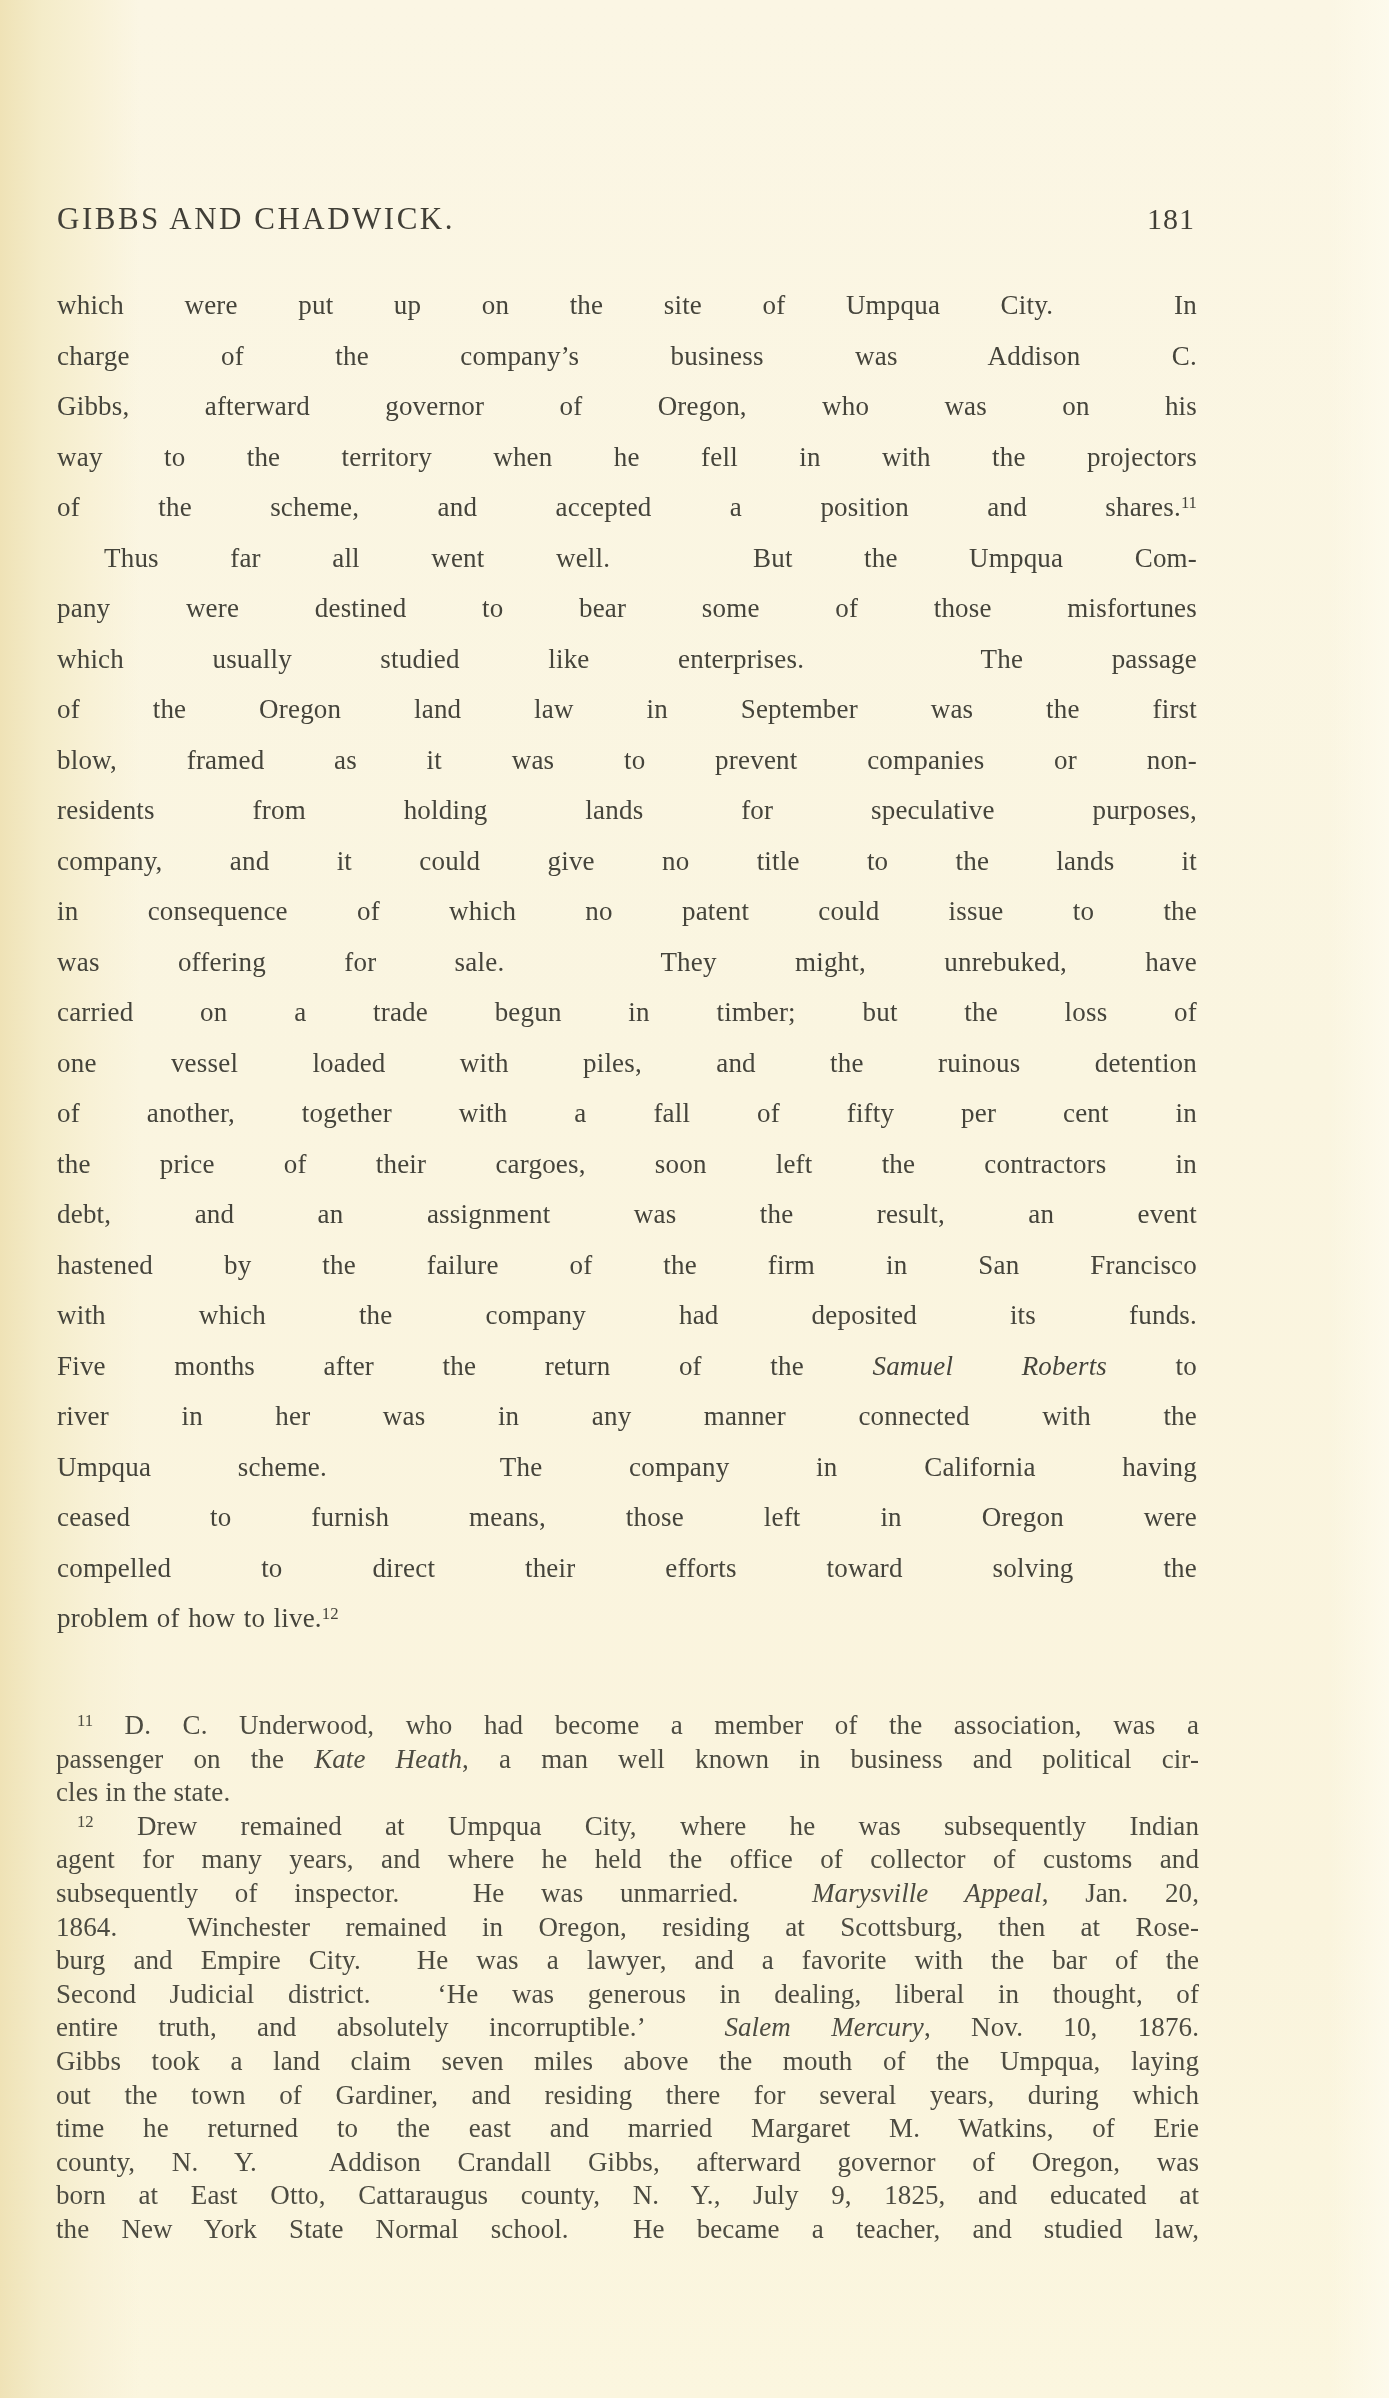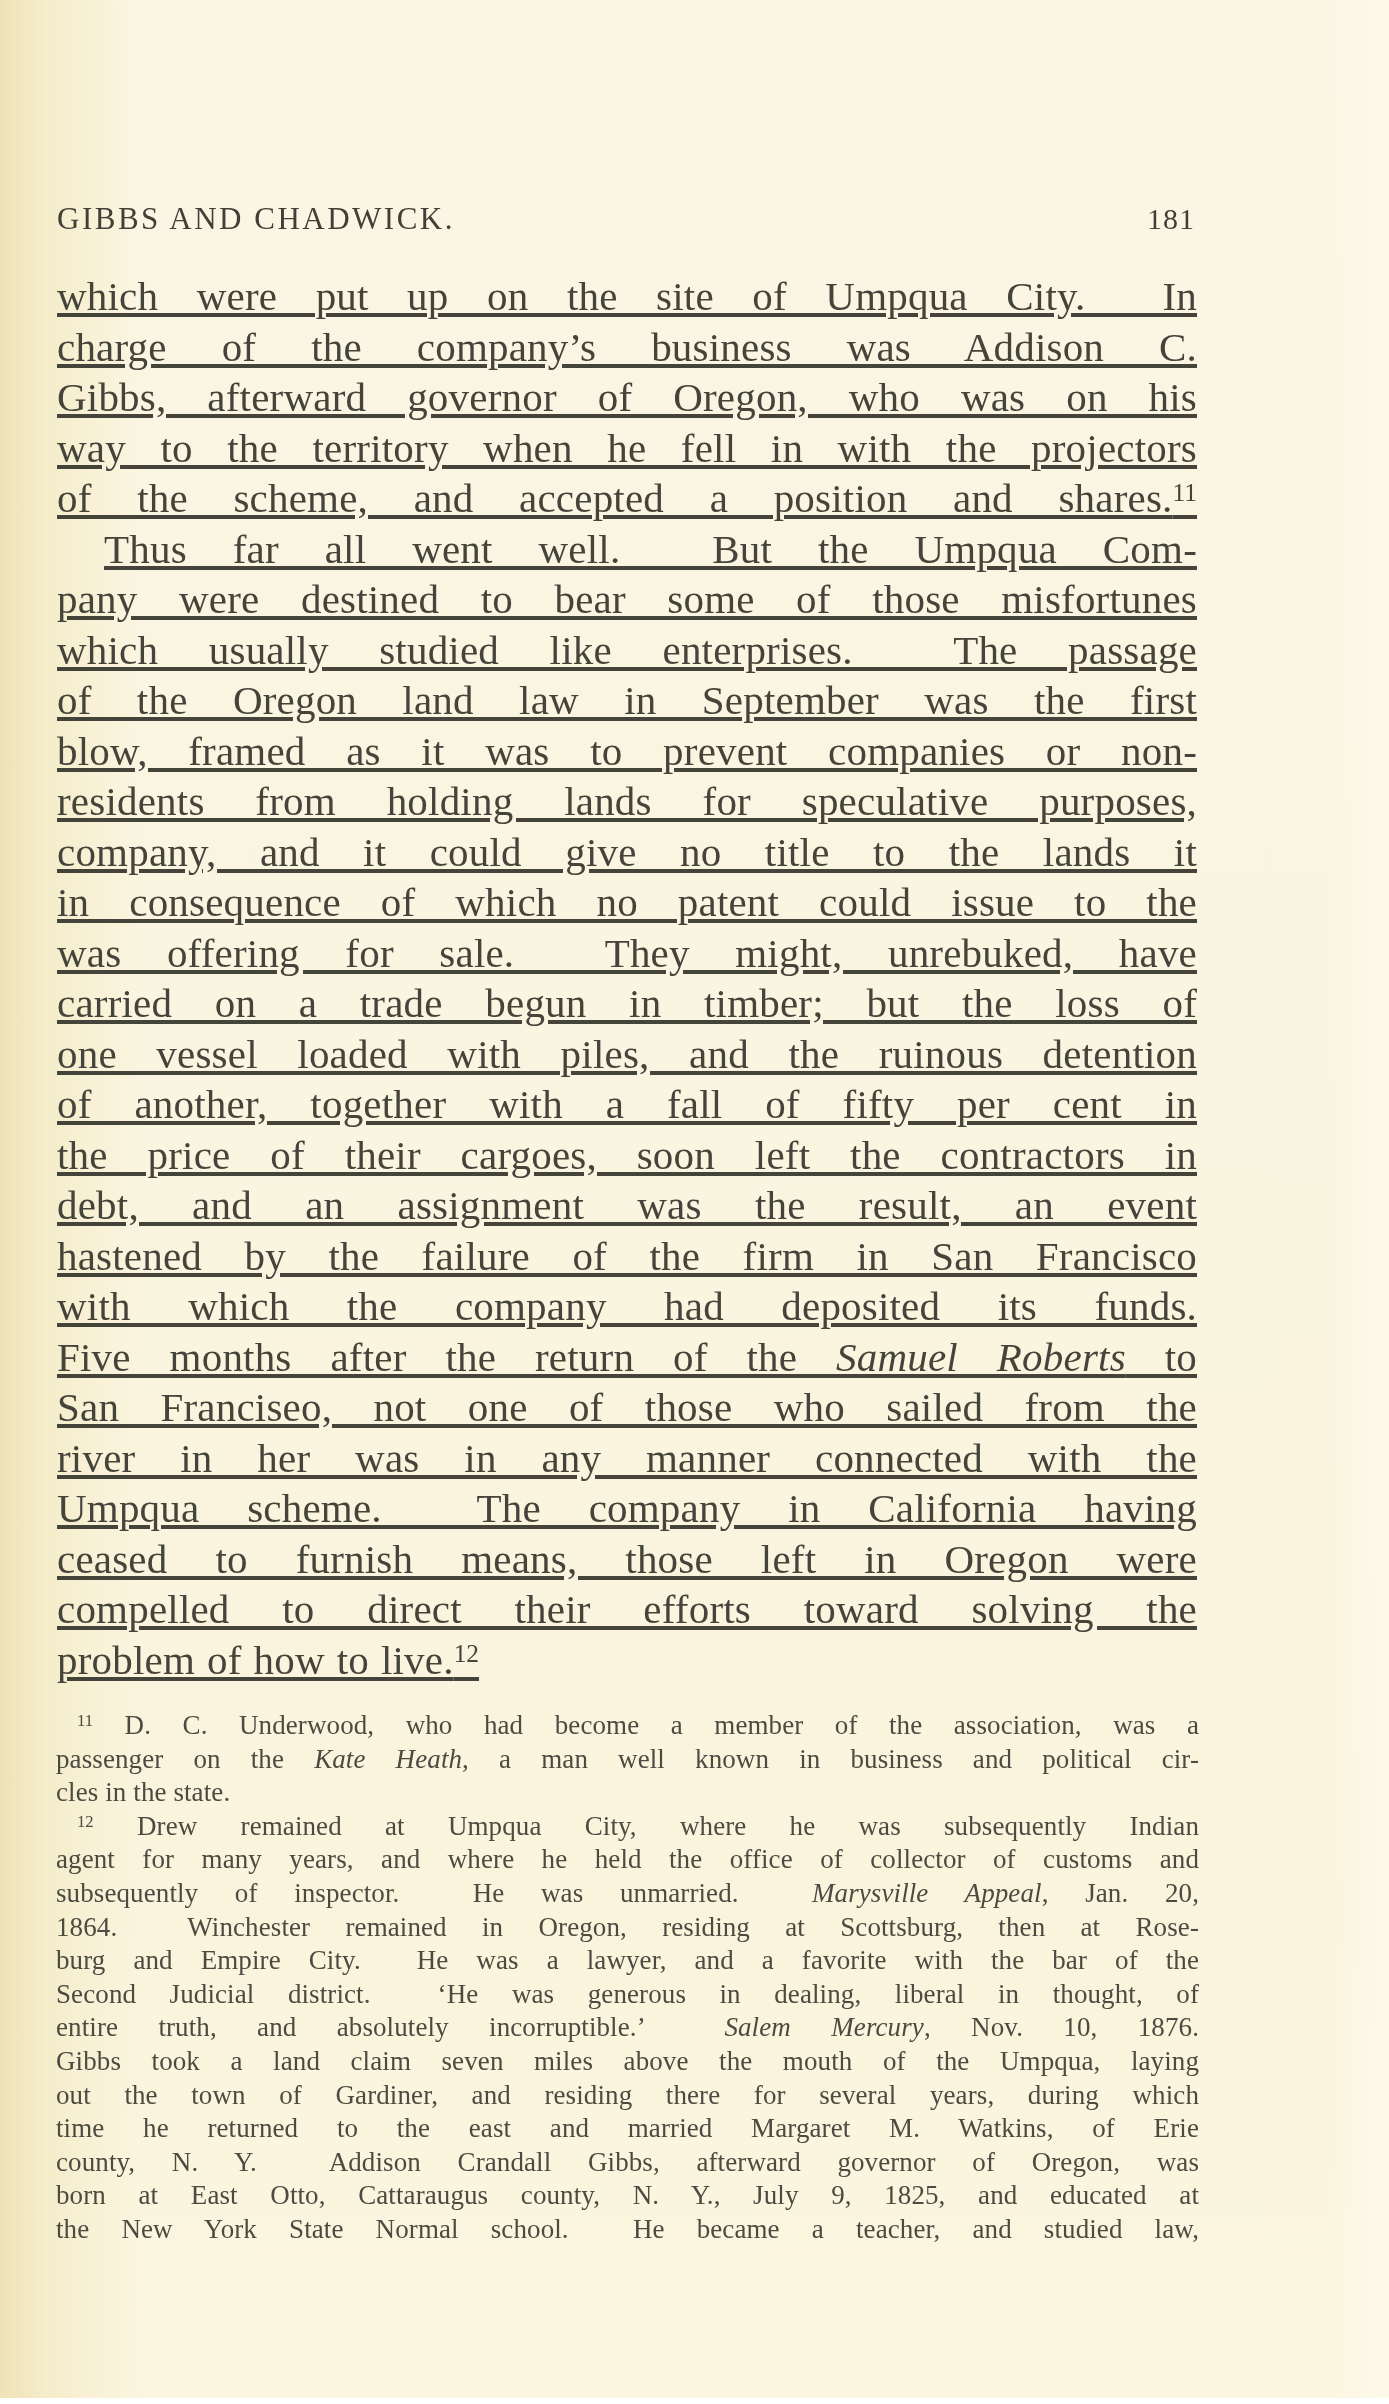--- a/index.html
+++ b/index.html
@@ -61,29 +61,28 @@
     position: absolute;
     right: 2px;
     top: 1px;
     font-size: 30px;
     letter-spacing: 1px;
     color: #413f37;
     text-align: center;
   }
   .body-text {
     position: absolute;
-    top: 271px;
+    top: 280px;
     left: 57px;
     width: 1140px;
-    font-size: 41px;
+    font-size: 27px;
     line-height: 50.5px;
     color: #45443b;
     letter-spacing: 0.2px;
     word-spacing: 1.5px;
-    text-decoration: underline;
   }
   .footnotes {
     position: absolute;
     top: 1709px;
     left: 56px;
     width: 1143px;
     font-size: 27px;
     line-height: 33.6px;
     color: #4c4b41;
     letter-spacing: 0.1px;
@@ -138,21 +137,20 @@
         <div class="line">in consequence of which no patent could issue to the</div>
         <div class="line">was offering for sale.  They might, unrebuked, have</div>
         <div class="line">carried on a trade begun in timber; but the loss of</div>
         <div class="line">one vessel loaded with piles, and the ruinous detention</div>
         <div class="line">of another, together with a fall of fifty per cent in</div>
         <div class="line">the price of their cargoes, soon left the contractors in</div>
         <div class="line">debt, and an assignment was the result, an event</div>
         <div class="line">hastened by the failure of the firm in San Francisco</div>
         <div class="line">with which the company had deposited its funds.</div>
         <div class="line">Five months after the return of the <em>Samuel Roberts</em> to</div>
-        <div class="line">San Franciseo, not one of those who sailed from the</div>
         <div class="line">river in her was in any manner connected with the</div>
         <div class="line">Umpqua scheme.  The company in California having</div>
         <div class="line">ceased to furnish means, those left in Oregon were</div>
         <div class="line">compelled to direct their efforts toward solving the</div>
         <div class="line short">problem of how to live.<sup>12</sup></div>
       </div>
     </main>
 
   <section class="footnotes">
       <div class="footnote">

